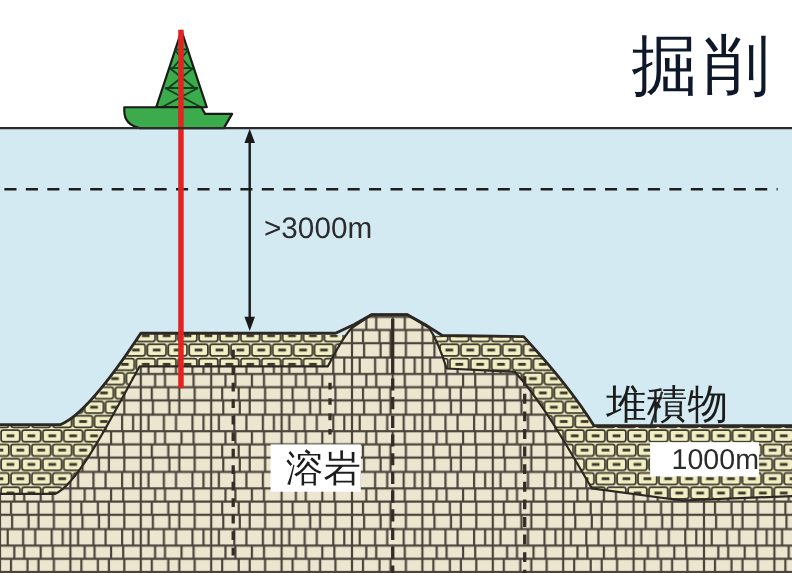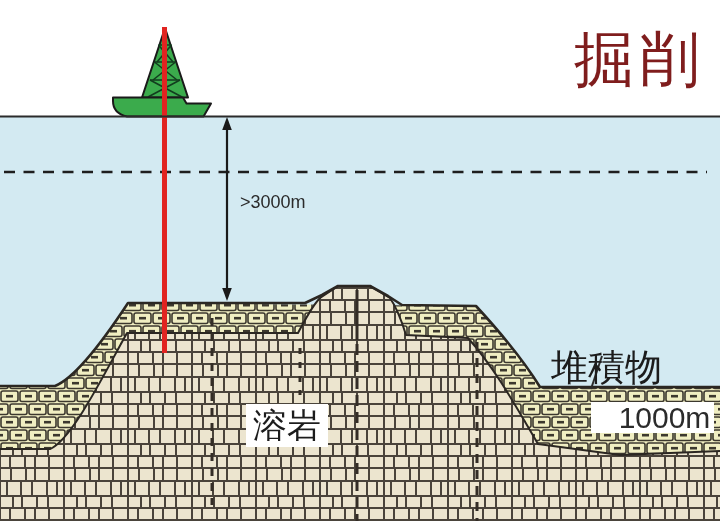--- a/index.html
+++ b/index.html
@@ -1,27 +1,27 @@
 <!DOCTYPE html>
 <html><head>
 <meta charset="utf-8">
 <style>
   html,body{margin:0;padding:0;background:#fff;}
   #stage{
     position:relative;width:720px;height:521px;overflow:hidden;background:#fff;
     font-family:"Liberation Sans", sans-serif;
   }
   #scene{position:absolute;left:0;top:0;}
-  .lbl{position:absolute;color:#7f1d1d;white-space:nowrap;z-index:5;}
+  .lbl{position:absolute;color:#0f172a;white-space:nowrap;z-index:5;}
   .lbl-title{left:574px;top:20px;font-size:60px;letter-spacing:6px;font-weight:500;}
-  .lbl-depth{left:240px;top:192px;font-size:18px;color:#2b2b2b;}
+  .lbl-depth{left:240px;top:192px;font-size:27px;color:#2b2b2b;}
   .lbl-sediment{left:551px;top:311px;font-size:37px;color:#1c1c1c;margin-top:32px;}
-  .box{position:absolute;background:#ffffff;display:flex;align-items:center;justify-content:center;z-index:5;}
+  .box{position:absolute;background:#ffffff;display:flex;align-items:center;justify-content:flex-end;z-index:5;}
   .box-lava{left:246px;top:404px;width:82px;height:43px;font-size:34px;color:#1c1c1c;}
-  .box-1000{left:591px;top:402px;width:99px;height:31px;font-size:30px;color:#2b2b2b;padding-left:24px;}
+  .box-1000{left:591px;top:402px;width:99px;height:31px;font-size:26px;color:#2b2b2b;}
 </style>
 </head>
 <body>
 
 <div id="stage">
 
   <svg id="scene" width="720" height="521" viewBox="0 0 720 521">
     <defs>
 
       <pattern id="sed" width="38" height="26" patternUnits="userSpaceOnUse">

